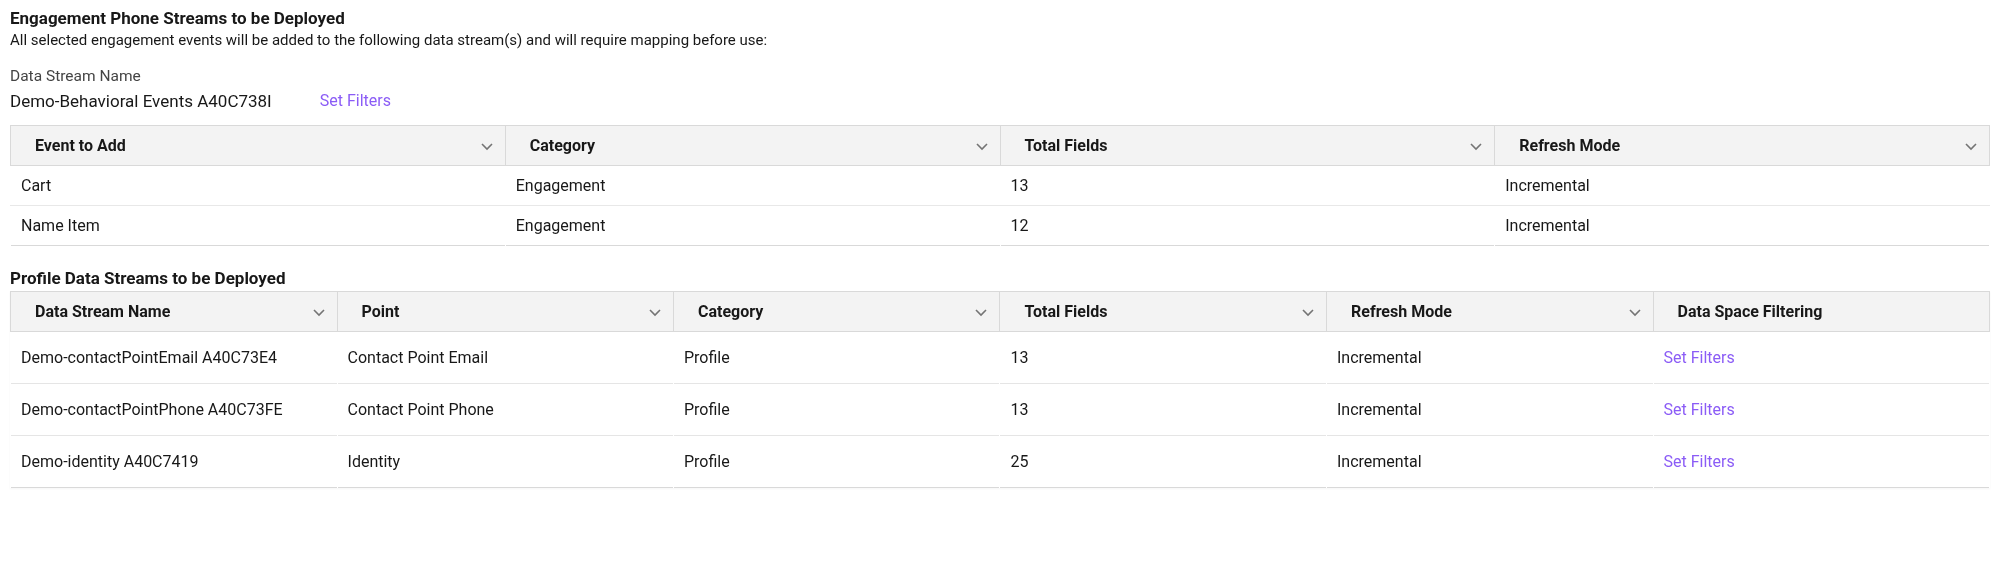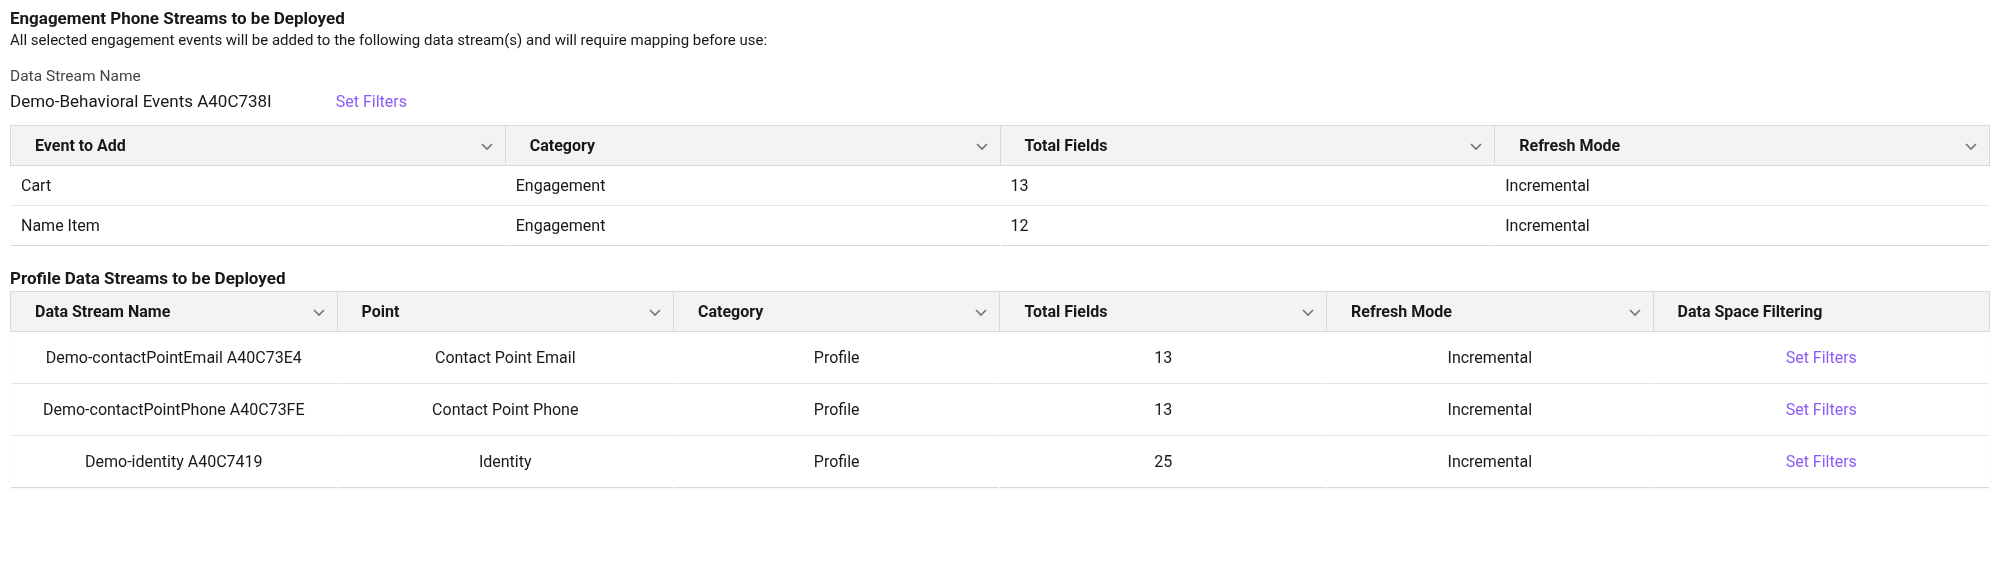--- a/index.html
+++ b/index.html
@@ -22,22 +22,22 @@
     margin-bottom: 18px;
     font-weight: 400;
   }
   .label {
     font-size: 15.5px;
     color: #444;
     margin-bottom: 6px;
   }
   .stream-row {
     display: flex;
-    align-items: center;
-    gap: 64px;
+    align-items: flex-start;
+    gap: 48px;
     margin-bottom: 14px;
   }
   .stream-name {
     font-size: 17px;
     color: #181818;
   }
   .link {
     color: #8b5cf6;
     font-size: 16px;
     cursor: pointer;
@@ -74,21 +74,20 @@
   }
   tbody tr:last-child td { border-bottom: none; }
   .chev svg { width: 16px; height: 16px; display: block; }
   .chev svg path { stroke: #747474; stroke-width: 1.6; fill: none; }
 
   
   .profile-table tbody td {
     border-top: 1px solid #e5e5e5;
     border-bottom: none;
     padding: 16px 10px;
-    text-align: center;
   }
   .profile-table tbody tr:first-child td { border-top: 1px solid #d9d9d9; }
   .profile-table {
     border: 1px solid #d9d9d9;
     box-shadow: 0 1px 2px rgba(0,0,0,0.04);
   }
 </style>
 </head>
 <body>
 

